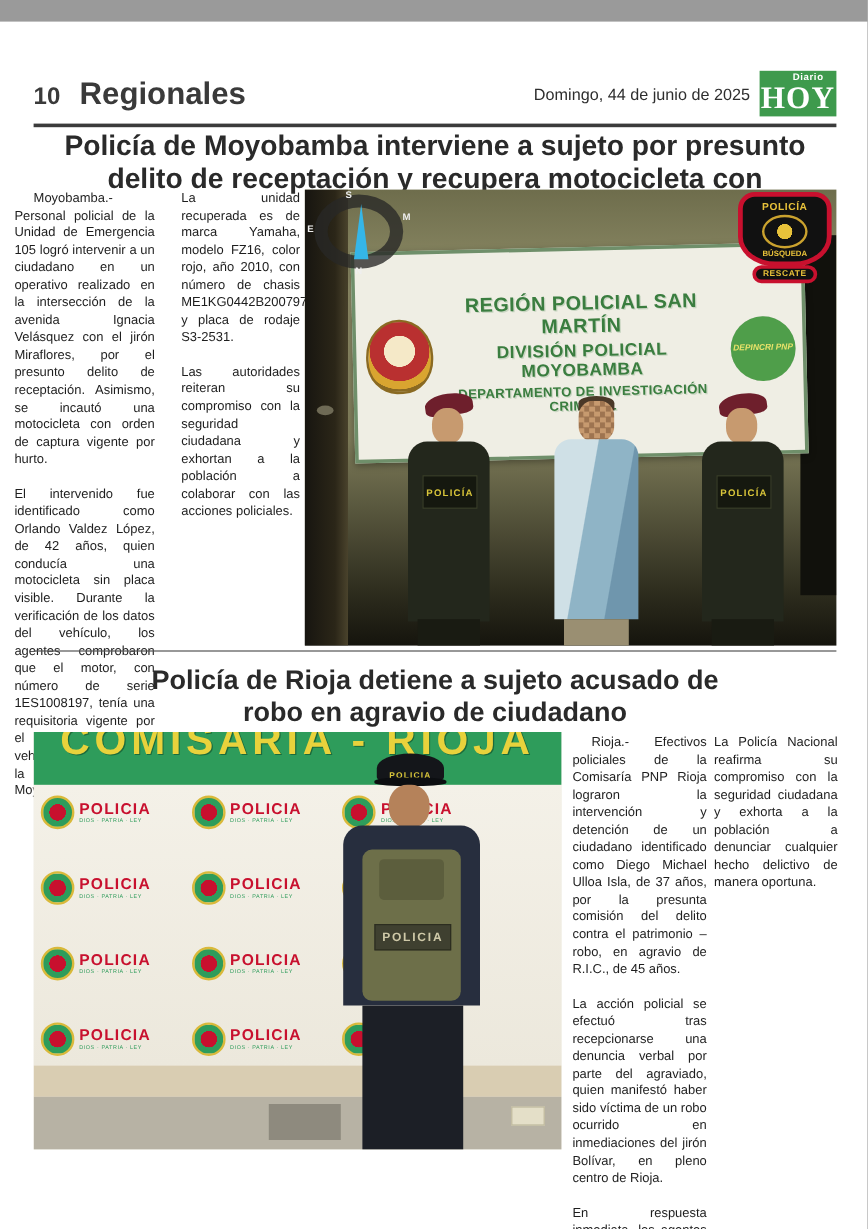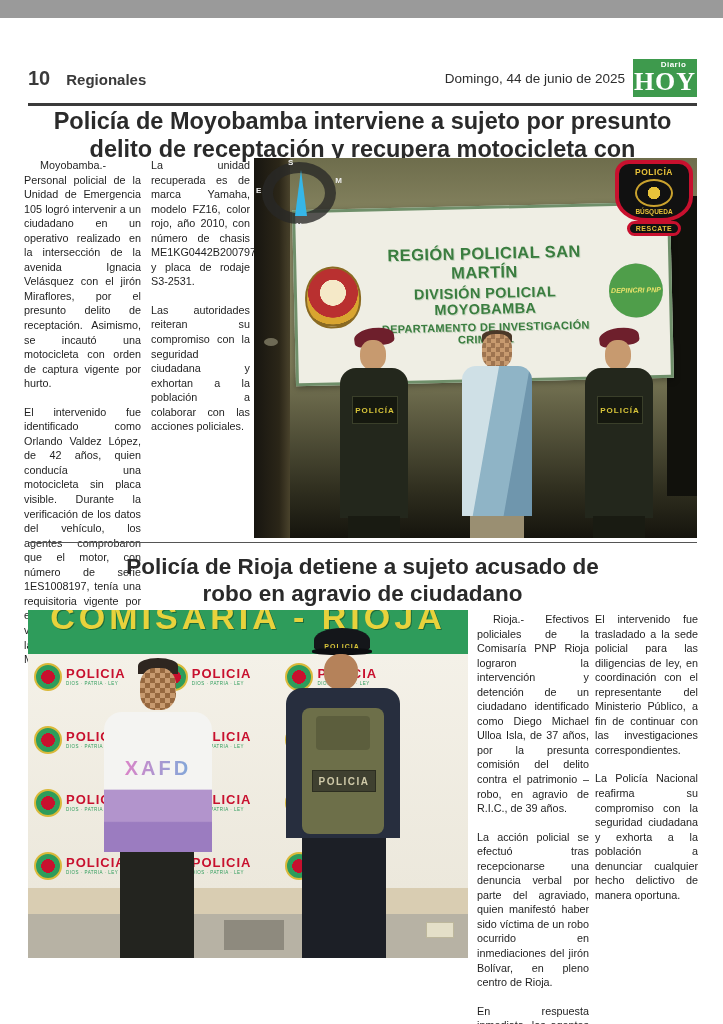--- a/index.html
+++ b/index.html
@@ -4,41 +4,41 @@
 <style>
   html,body{margin:0;padding:0;background:#9a9a9a;}
   .page{position:relative;width:723px;height:1024px;background:#ffffff;margin:18px auto;
         font-family:"Liberation Sans",sans-serif;overflow:hidden;}
 
   
   .masthead{position:absolute;left:28px;right:26px;top:40px;height:40px;
             display:flex;justify-content:space-between;align-items:center;}
   .mh-left{display:flex;align-items:baseline;gap:16px;}
   .pgnum{font-size:20px;font-weight:bold;color:#3a3a3a;}
-  .section{font-size:15px;font-weight:bold;color:#3a3a3a;}
+  .section{font-size:26px;font-weight:bold;color:#3a3a3a;}
   .mh-right{display:flex;align-items:center;gap:8px;}
   .date{font-size:13.5px;color:#2e2e2e;}
   .logo{width:64px;height:38px;background:#3E9A4D;color:#fff;display:flex;flex-direction:column;
         align-items:center;justify-content:center;line-height:1;}
   .logo-top{font-size:8px;font-weight:bold;letter-spacing:.5px;padding-left:17px;}
   .logo-main{font-family:"Liberation Serif",serif;font-size:26px;font-weight:bold;letter-spacing:1px;}
   .rule{position:absolute;left:28px;right:26px;top:85px;height:3px;background:#3b3b3b;}
   .rule.thin{top:524px;height:1px;background:#555;}
 
   
   .headline{position:absolute;left:40px;right:38px;text-align:center;color:#2a2a2a;margin:0;
             font-weight:bold;line-height:1.18;}
   .hl1{top:90px;font-size:23.5px;}
   .hl2{top:536px;left:110px;right:108px;font-size:22.5px;}
 
   
   .col{position:absolute;font-size:10.8px;line-height:14.55px;color:#1e1e1e;text-align:justify;}
   .col p{margin:0 0 14px 0;}
   .col p.ind{text-indent:16px;}
-  .c1{left:24px;top:140px;width:117px;}
+  .c1{left:12px;top:140px;width:117px;}
   .c2{left:151px;top:140px;width:99px;}
   .c3{left:477px;top:594px;width:112px;}
   .c4{left:595px;top:594px;width:103px;}
 
   
   .photo1{position:absolute;left:254px;top:140px;width:443px;height:380px;margin:0;overflow:hidden;
           background:linear-gradient(180deg,#6e6d4c 0%,#8f8d68 22%,#7c7a58 55%,#2e2d1e 88%,#15140d 100%);}
   .ph1-door{position:absolute;left:0;top:0;width:36px;height:100%;
             background:linear-gradient(90deg,#171510 0%,#2b2618 70%,#4a432c 100%);}
   .ph1-knob{position:absolute;left:10px;top:180px;width:14px;height:8px;border-radius:50%;background:#6e6a55;}
@@ -343,52 +343,43 @@
       </div>
       <div class="ph2-skirt"></div>
       <div class="ph2-floor"></div>
       <div class="ph2-tile"></div>
       <div class="ph2-outlet"></div>
 
       <div class="ph2-banner">
         <b>COMISARIA - RIOJA</b>
       </div>
 
-      <div class="fig det2">
-        <i class="hair"></i>
-        <i class="pixface2"></i>
-        <div class="tee">
-          <b>XAFD</b>
-        </div>
-        <div class="legs"></div>
-      </div>
 
       <div class="fig off2">
         <div class="cap">
           <b>POLICIA</b>
         </div>
         <i class="brim"></i>
         <i class="face"></i>
         <div class="torso">
           <div class="vest">
             <i class="pouch"></i>
             <div class="plate">
               <b>POLICIA</b>
             </div>
           </div>
         </div>
         <div class="legs"></div>
       </div>
     </figure>
 
     <div class="col c3">
-      <p class="ind">Rioja.- Efectivos policiales de la Comisaría PNP Rioja lograron la intervención y detención de un ciudadano identificado como Diego Michael Ulloa Isla, de 37 años, por la presunta comisión del delito contra el patrimonio – robo, en agravio de R.I.C., de 39 años.</p>
+      <p class="ind">Rioja.- Efectivos policiales de la Comisaría PNP Rioja lograron la intervención y detención de un ciudadano identificado como Diego Michael Ulloa Isla, de 37 años, por la presunta comisión del delito contra el patrimonio – robo, en agravio de R.I.C., de 45 años.</p>
       <p>La acción policial se efectuó tras recepcionarse una denuncia verbal por parte del agraviado, quien manifestó haber sido víctima de un robo ocurrido en inmediaciones del jirón Bolívar, en pleno centro de Rioja.</p>
       <p>En respuesta inmediata, los agentes del orden iniciaron labores de patrullaje y búsqueda en la zona, logrando ubicar</p>
     </div>
     <div class="col c4">
-      <p>El intervenido fue trasladado a la sede policial para las diligencias de ley, en coordinación con el representante del Ministerio Público, a fin de continuar con las investigaciones correspondientes.</p>
       <p>La Policía Nacional reafirma su compromiso con la seguridad ciudadana y exhorta a la población a denunciar cualquier hecho delictivo de manera oportuna.</p>
     </div>
   </section>
 
 
 </div>
 
 </body></html>

